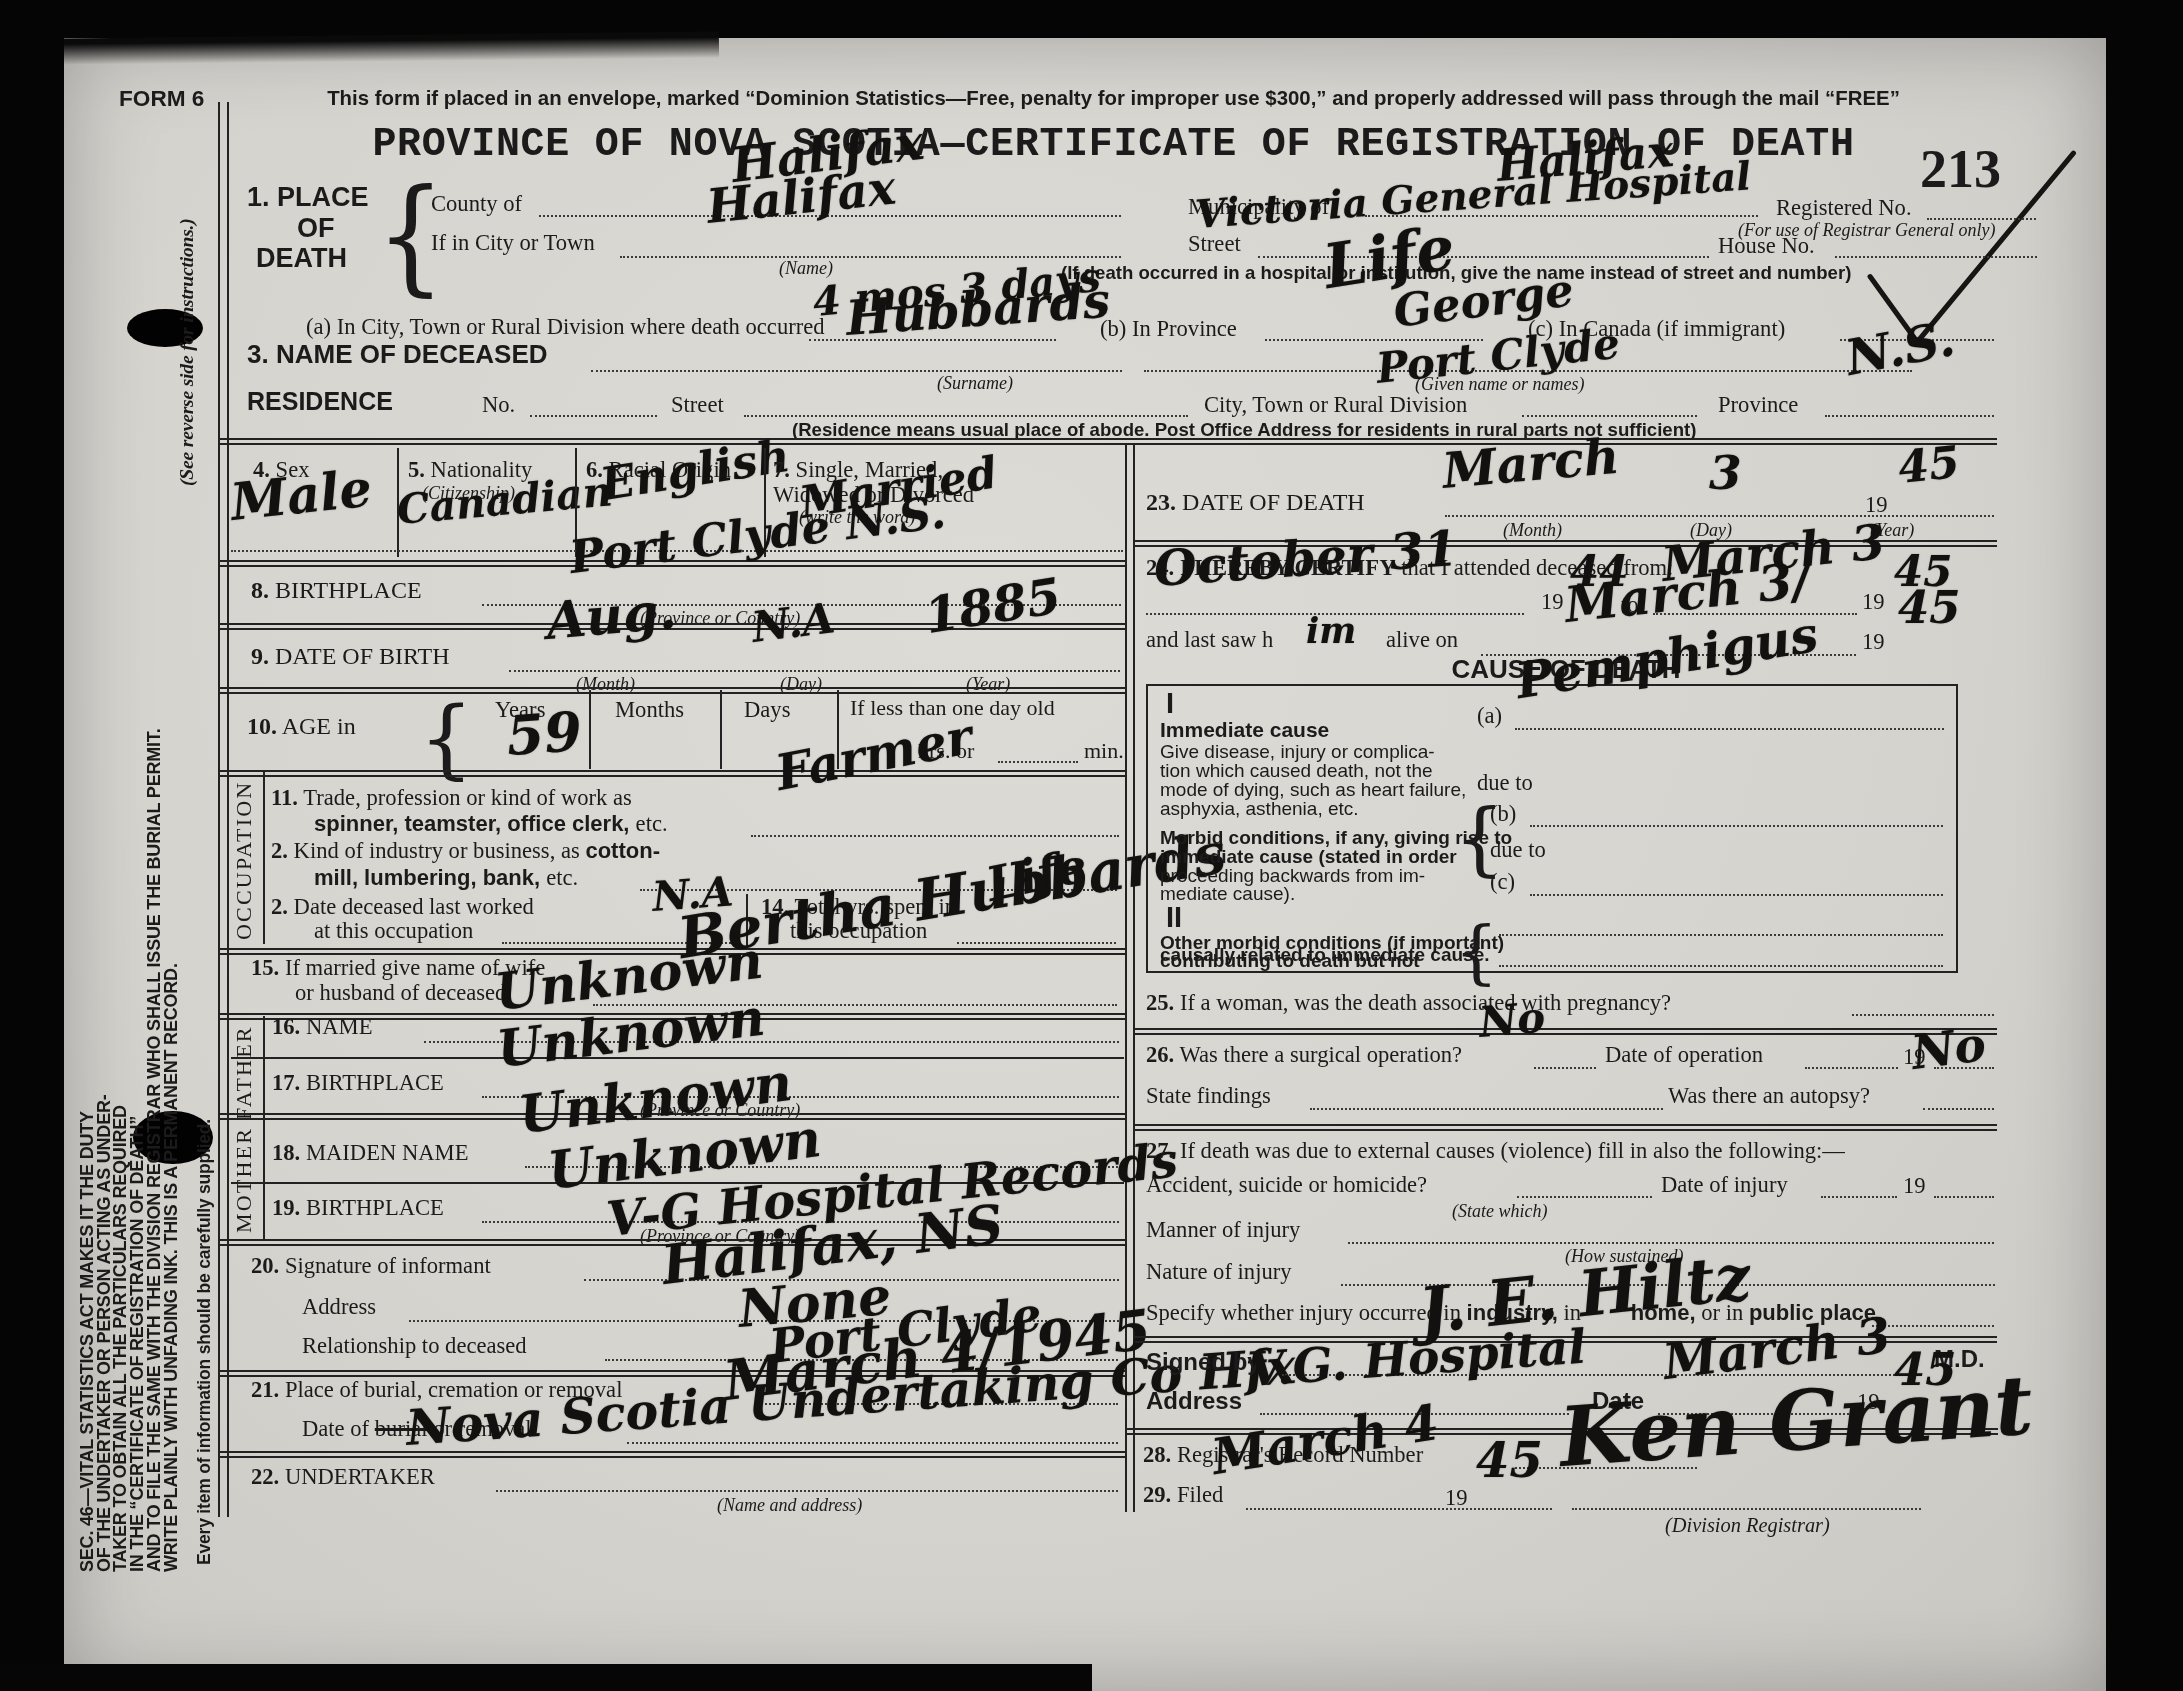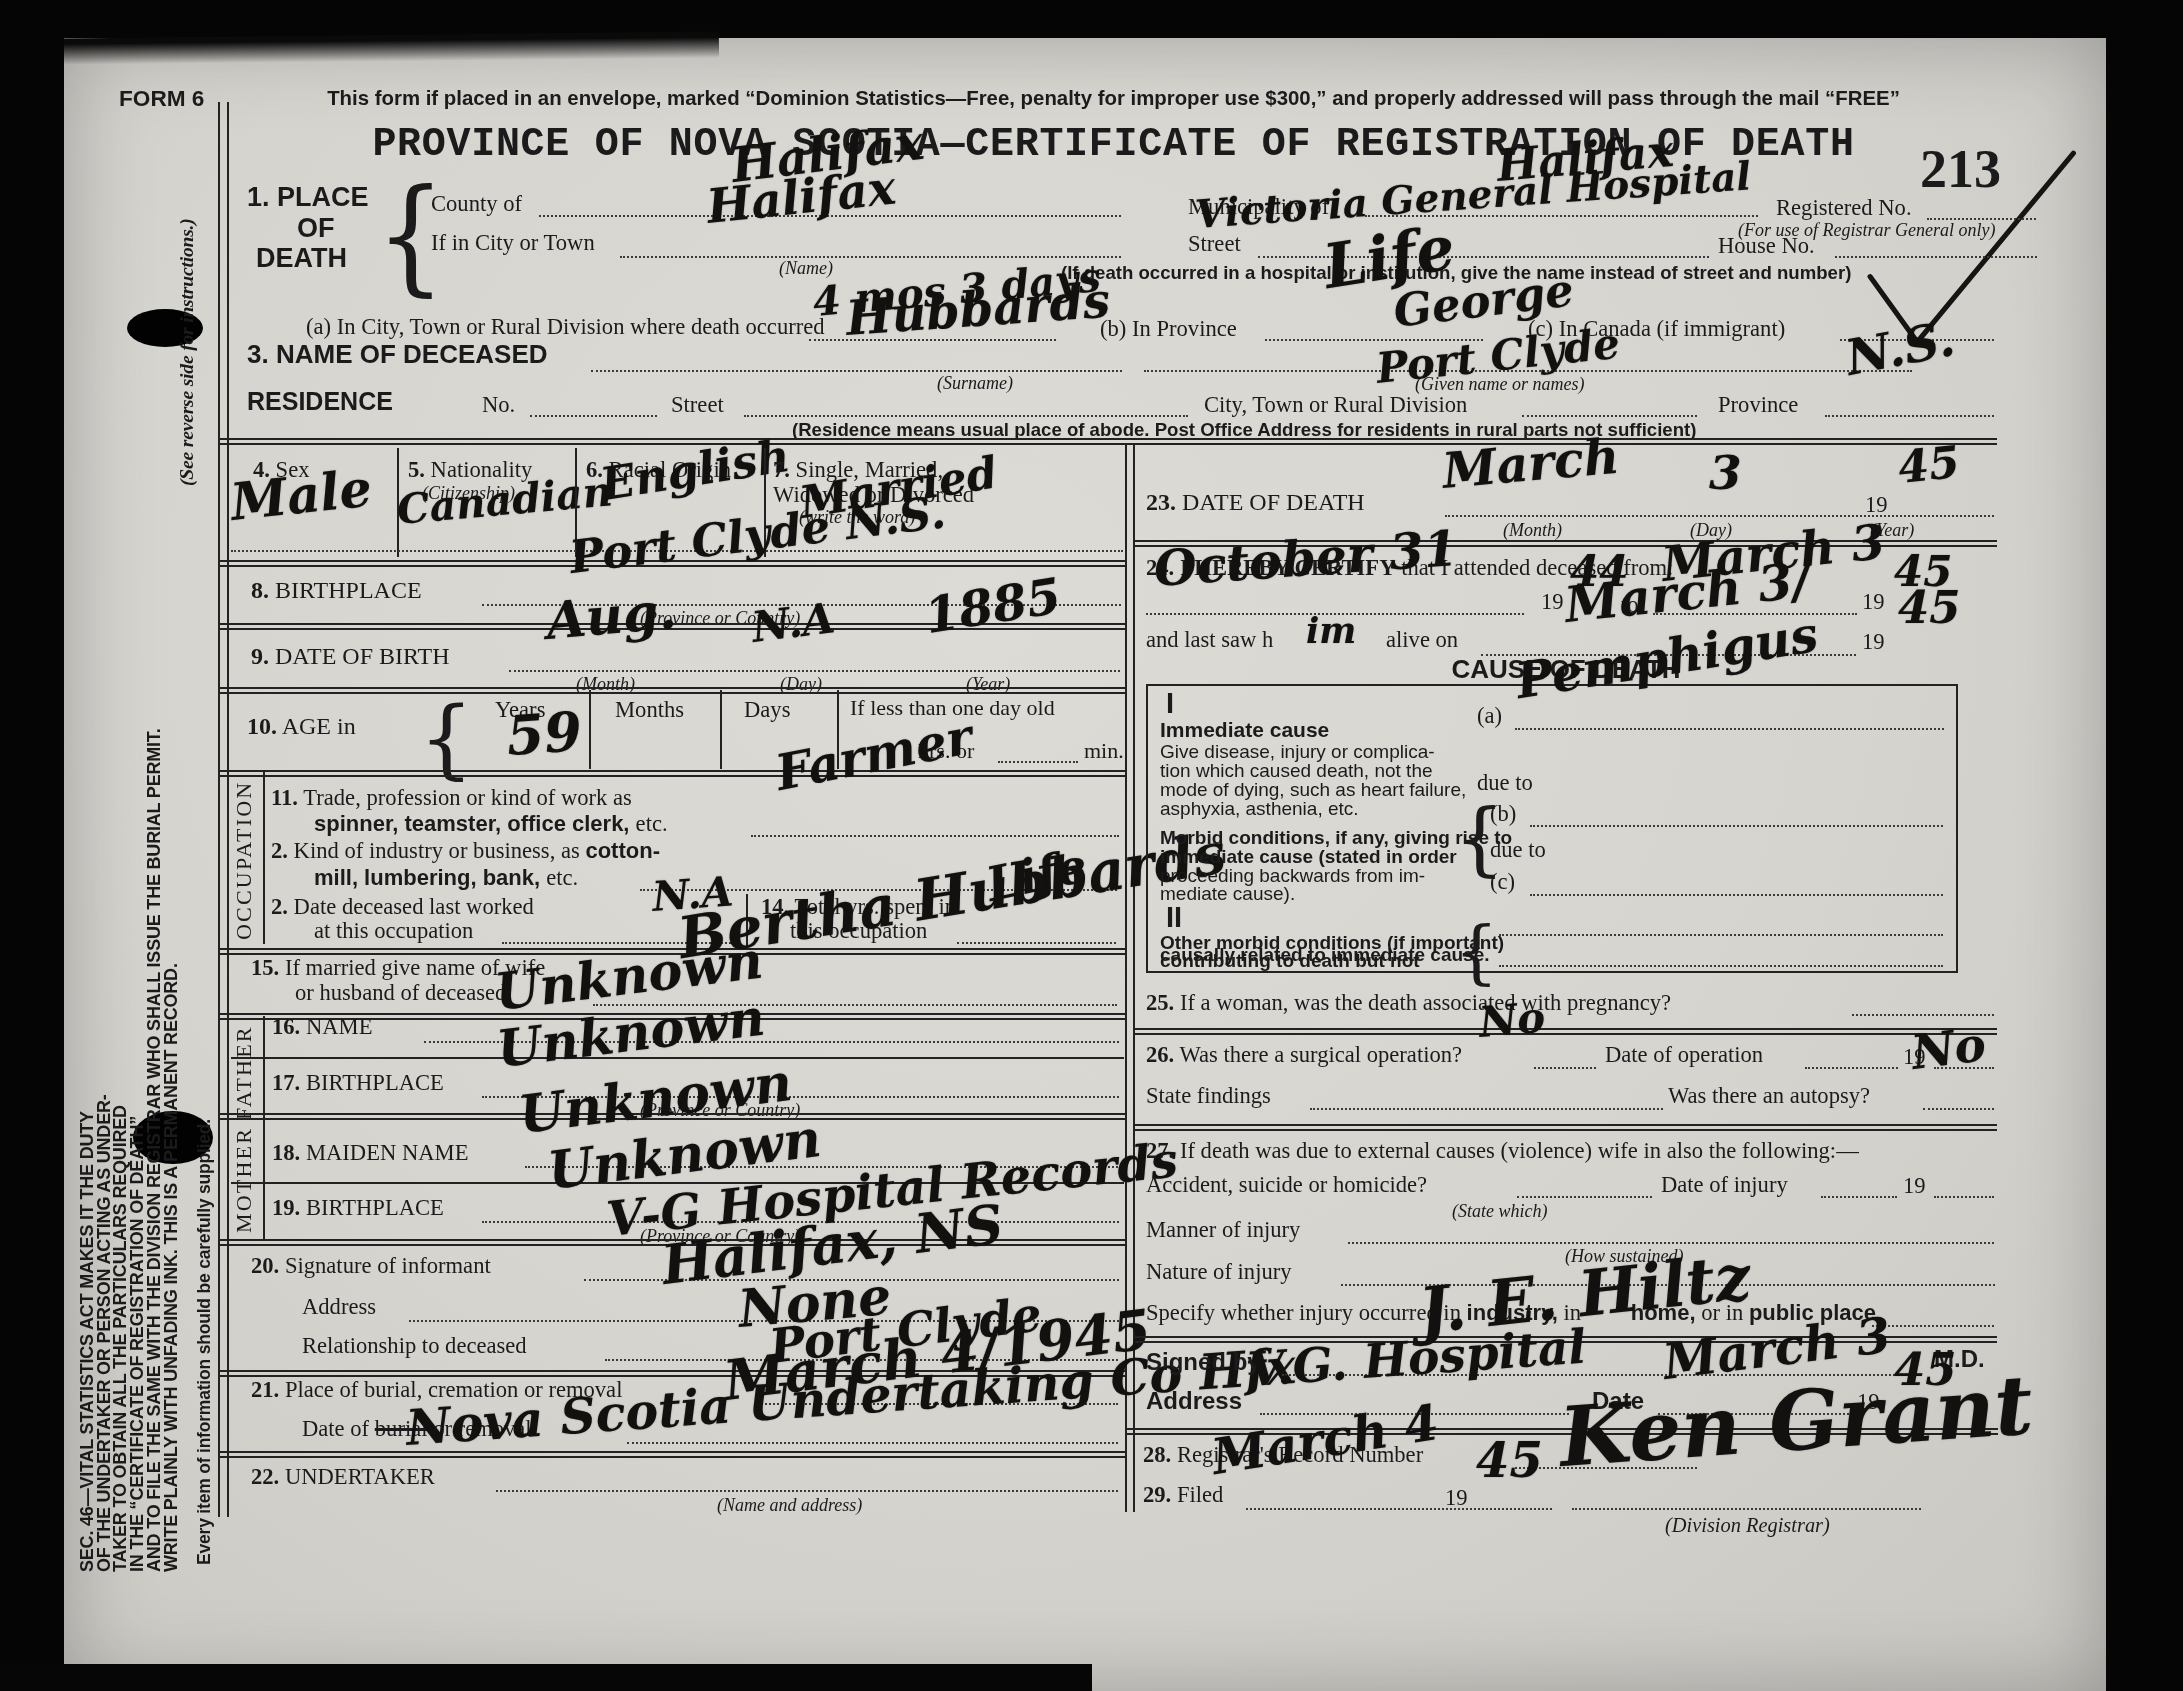--- a/index.html
+++ b/index.html
@@ -303,21 +303,21 @@
   <div class="dots" style="left:1805px;top:1067px;width:93px;"></div>
   <div class="sr" style="left:1903px;top:1044px;">19</div>
   <div class="dots" style="left:1934px;top:1067px;width:60px;"></div>
   <div class="sr" style="left:1146px;top:1083px;">State findings</div>
   <div class="dots" style="left:1310px;top:1108px;width:353px;"></div>
   <div class="sr" style="left:1668px;top:1083px;">Was there an autopsy?</div>
   <div class="dots" style="left:1923px;top:1108px;width:71px;"></div>
   <div class="hw" style="left:1915px;top:1025px;font-size:47px;transform:rotate(-7deg);">No</div>
   <div class="dr" style="left:1135px;top:1124px;width:862px;"></div>
 
-  <div class="sr" style="left:1146px;top:1138px;"><span class="num">27.</span> <span>If death was due to external causes (violence) wife in also the following:—</span></div>
+  <div class="sr" style="left:1146px;top:1138px;"><span class="num">27.</span> <span>If death was due to external causes (violence) fill in also the following:—</span></div>
   <div class="sr" style="left:1146px;top:1172px;">Accident, suicide or homicide?</div>
   <div class="dots" style="left:1517px;top:1196px;width:135px;"></div>
   <div class="sri" style="left:1452px;top:1201px;">(State which)</div>
   <div class="sr" style="left:1661px;top:1172px;">Date of injury</div>
   <div class="dots" style="left:1821px;top:1196px;width:76px;"></div>
   <div class="sr" style="left:1903px;top:1173px;">19</div>
   <div class="dots" style="left:1934px;top:1196px;width:60px;"></div>
   <div class="sr" style="left:1146px;top:1217px;">Manner of injury</div>
   <div class="dots" style="left:1348px;top:1242px;width:646px;"></div>
   <div class="sri" style="left:1565px;top:1246px;">(How sustained)</div>

